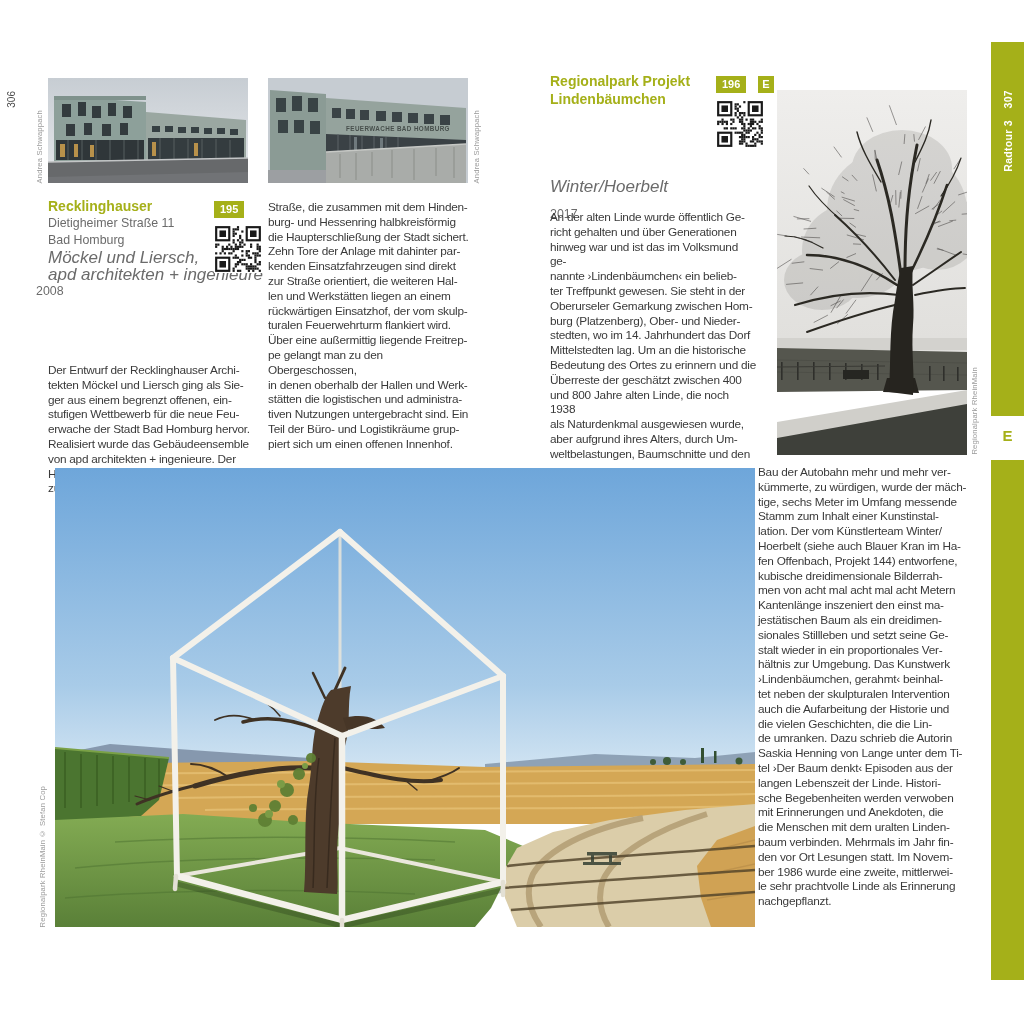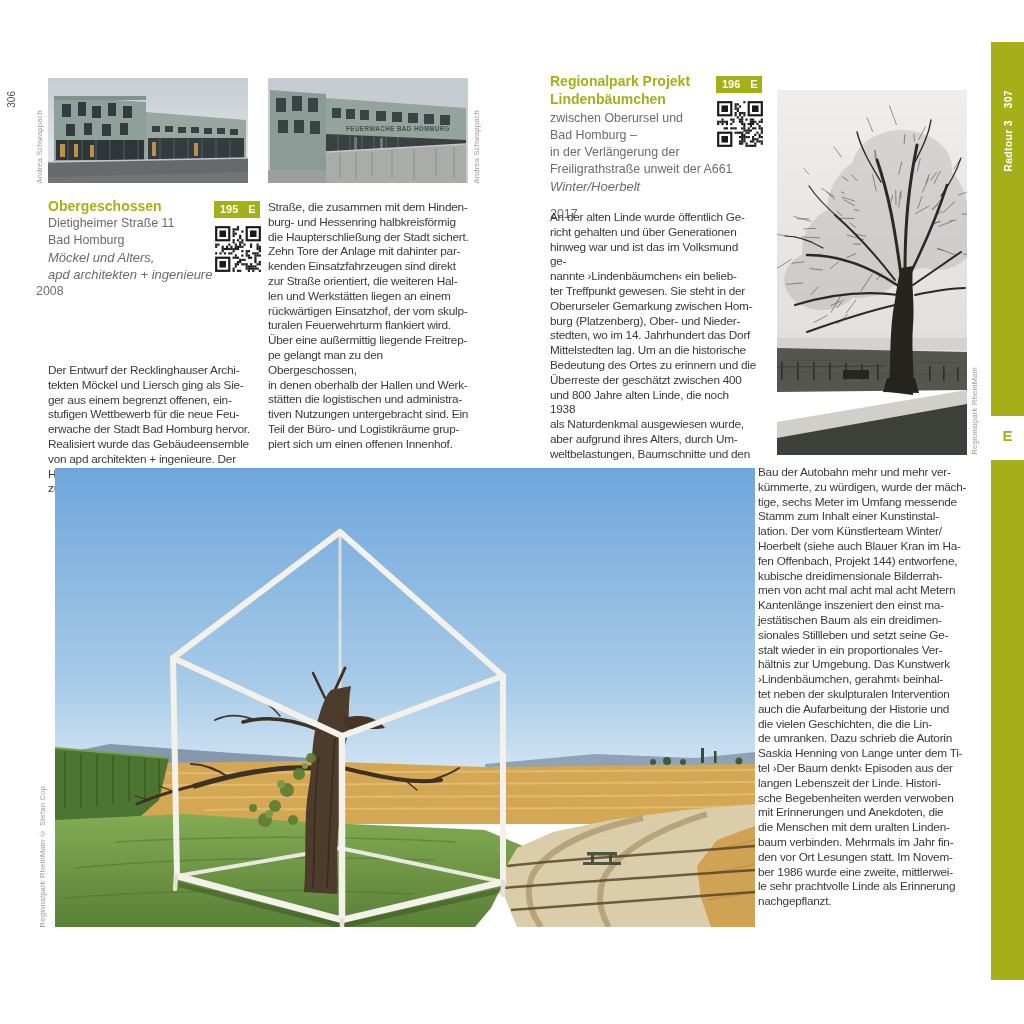--- a/index.html
+++ b/index.html
@@ -4,23 +4,23 @@
 <style>
   html,body{margin:0;padding:0;background:#e9e9e9;font-family:"Liberation Sans",sans-serif;}
   #spread{position:relative;width:1024px;height:1024px;background:#ffffff;overflow:hidden;}
   .abs{position:absolute;}
   .vwrap{position:absolute;display:flex;justify-content:flex-end;flex-direction:column;align-items:center;}
   .vtext{writing-mode:vertical-rl;transform:rotate(180deg);white-space:nowrap;}
   .credit{font-size:7.6px;color:#9a9a9a;letter-spacing:.2px;}
   .pagenum{font-size:10px;color:#4a4a4a;}
   .entry-title{font-size:14px;font-weight:bold;color:#a5b019;line-height:18px;white-space:pre-line;}
   .addr{font-size:12.4px;color:#6b6b6b;line-height:17px;white-space:pre-line;}
-  .addr-it{font-size:13px;color:#6b6b6b;line-height:17px;font-style:italic;white-space:pre-line;}
+  .addr-it{font-size:17px;color:#6b6b6b;line-height:17px;font-style:italic;white-space:pre-line;}
   .body-text{font-size:11.8px;line-height:14.8px;color:#3a3a3a;letter-spacing:-0.25px;white-space:pre-line;}
-  .badge{position:absolute;display:flex;gap:0;}
+  .badge{position:absolute;display:flex;gap:12px;}
   .badge-num{background:#a5b019;color:#fff;font-size:11px;font-weight:bold;padding:2px 6px 2px 6px;line-height:13px;}
   .badge-zone{background:#a5b019;color:#fff;font-size:11px;font-weight:bold;padding:2px 4px;line-height:13px;}
   .qr{position:absolute;width:48px;height:48px;background:#fff;}
   .sidebar-seg{position:absolute;left:991px;width:33px;background:#a5b019;}
   .sidebar-text{color:#fff;font-weight:bold;font-size:10.5px;letter-spacing:.3px;}
   .zoneletter{position:absolute;left:991px;width:33px;text-align:center;color:#a5b019;font-weight:bold;font-size:15px;}
   svg{display:block;}
 </style>
 </head>
 <body>
@@ -143,28 +143,28 @@
         <line x1="186" y1="69" x2="186" y2="100"></line>
       </g>
       <rect x="0" y="92" width="58" height="13" fill="#9c9fa2"></rect>
     </svg>
   </div>
 
   <div class="vwrap" style="left:470px;top:78px;height:105px;width:12px;">
     <div class="vtext credit">Andrea Schwappach</div>
   </div>
 
-  <div class="abs entry-title" style="left:48px;top:197px;">Obergeschossen</div>
+  <div class="abs entry-title" style="left:48px;top:197px;">Recklinghauser</div>
   <div class="abs addr" style="left:48px;top:215px;">Dietigheimer Straße 11
 Bad Homburg</div>
-  <div class="abs addr-it" style="left:48px;top:249px;">Möckel und Alters,
+  <div class="abs addr-it" style="left:48px;top:249px;">Möckel und Liersch,
 apd architekten + ingenieure</div>
   <div class="abs addr" style="left:36px;top:283px;">2008</div>
 
-  <div class="badge" style="left:214px;top:201px;">
+  <div class="badge" style="left:214px;top:201px;flex-direction:column;">
     <span class="badge-num">195</span>
     <span class="badge-zone">E</span>
   </div>
   <div class="qr" id="qr1" style="left:214px;top:225px;">
       <svg viewBox="-1 -1 44 44" width="48" height="48">
         <rect x="-1" y="-1" width="44" height="44" fill="#fff"></rect>
         <rect x="20" y="0" width="2" height="2" fill="#1a1a1a"></rect>
         <rect x="16" y="2" width="2" height="2" fill="#1a1a1a"></rect>
         <rect x="18" y="2" width="2" height="2" fill="#1a1a1a"></rect>
         <rect x="20" y="2" width="2" height="2" fill="#1a1a1a"></rect>
@@ -306,24 +306,20 @@
 len und Werkstätten liegen an einem
 rückwärtigen Einsatzhof, der vom skulp-
 turalen Feuerwehrturm flankiert wird.
 Über eine außermittig liegende Freitrep-
 pe gelangt man zu den Obergeschossen,
 in denen oberhalb der Hallen und Werk-
 stätten die logistischen und administra-
 tiven Nutzungen untergebracht sind. Ein
 Teil der Büro- und Logistikräume grup-
 piert sich um einen offenen Innenhof.</div>
-  <div class="abs addr" style="left:550px;top:110px;">zwischen Oberursel und
-Bad Homburg –
-in der Verlängerung der
-Freiligrathstraße unweit der A661</div>
   <div class="abs addr-it" style="left:550px;top:178px;">Winter/Hoerbelt</div>
   <div class="abs addr" style="left:550px;top:206px;">2017</div>
 
   <div class="badge" style="left:716px;top:76px;">
     <span class="badge-num">196</span>
     <span class="badge-zone">E</span>
   </div>
   <div class="qr" id="qr2" style="left:716px;top:100px;">
       <svg viewBox="-1 -1 44 44" width="48" height="48">
         <rect x="-1" y="-1" width="44" height="44" fill="#fff"></rect>

